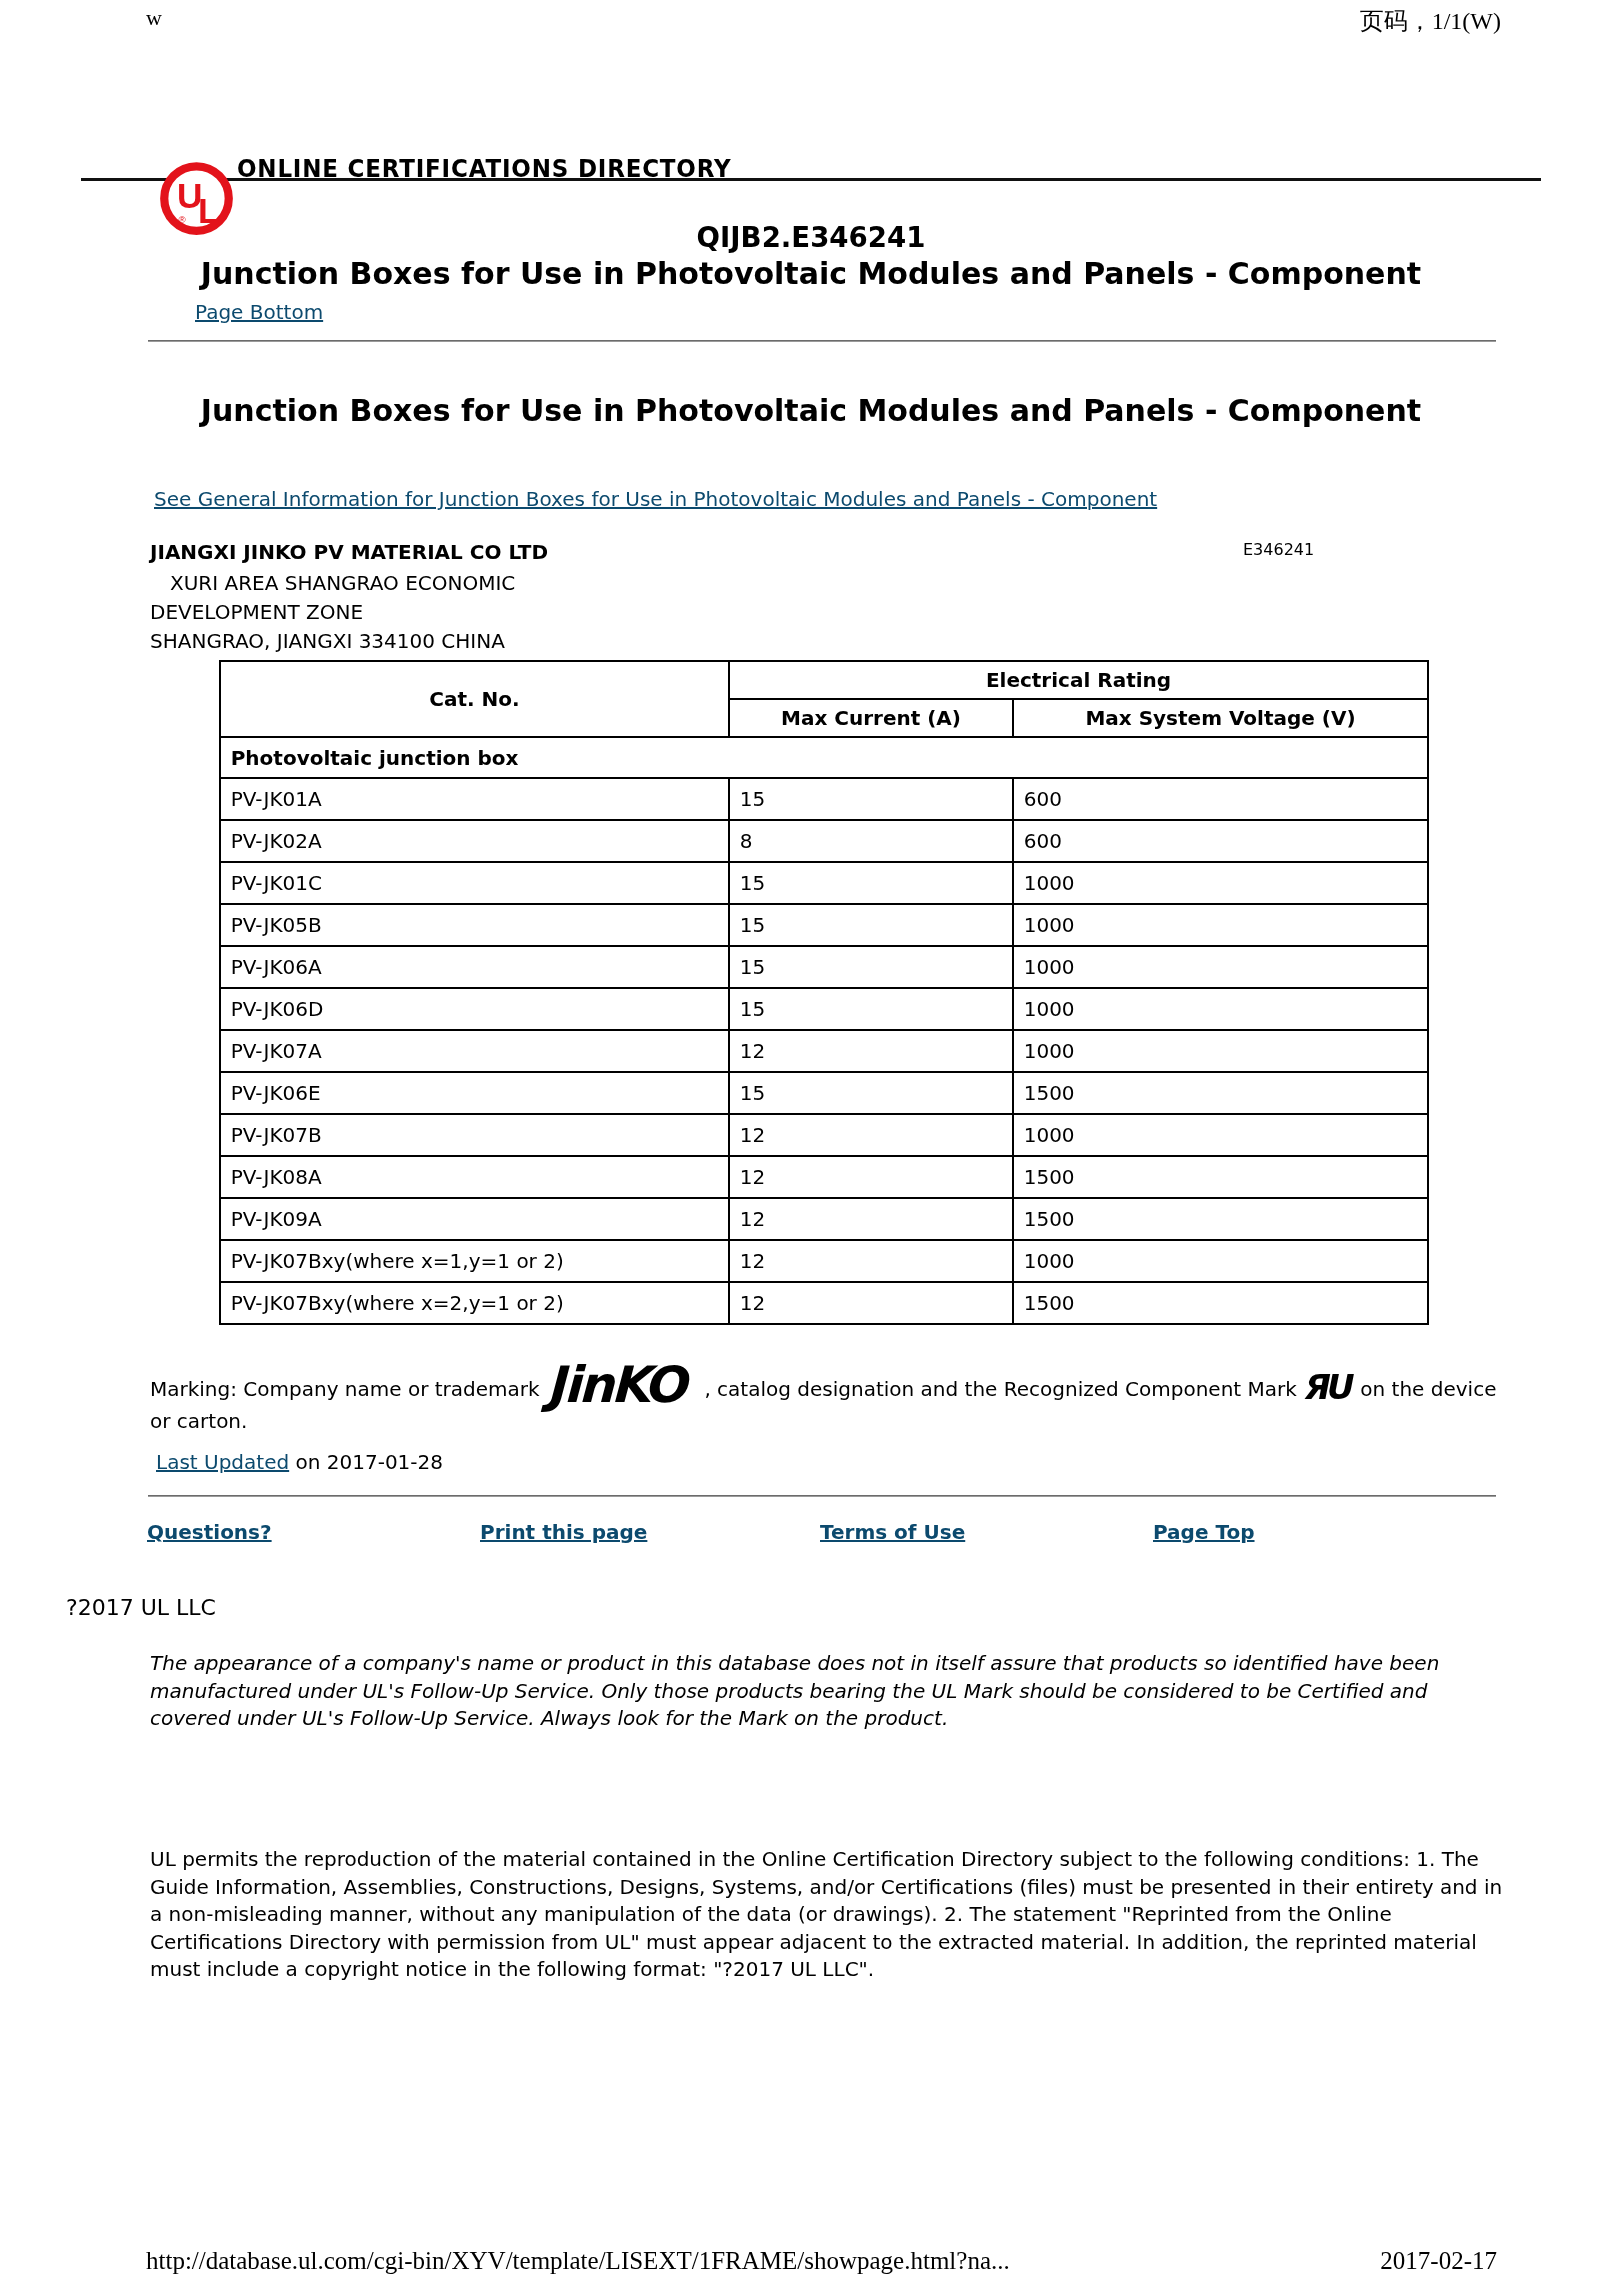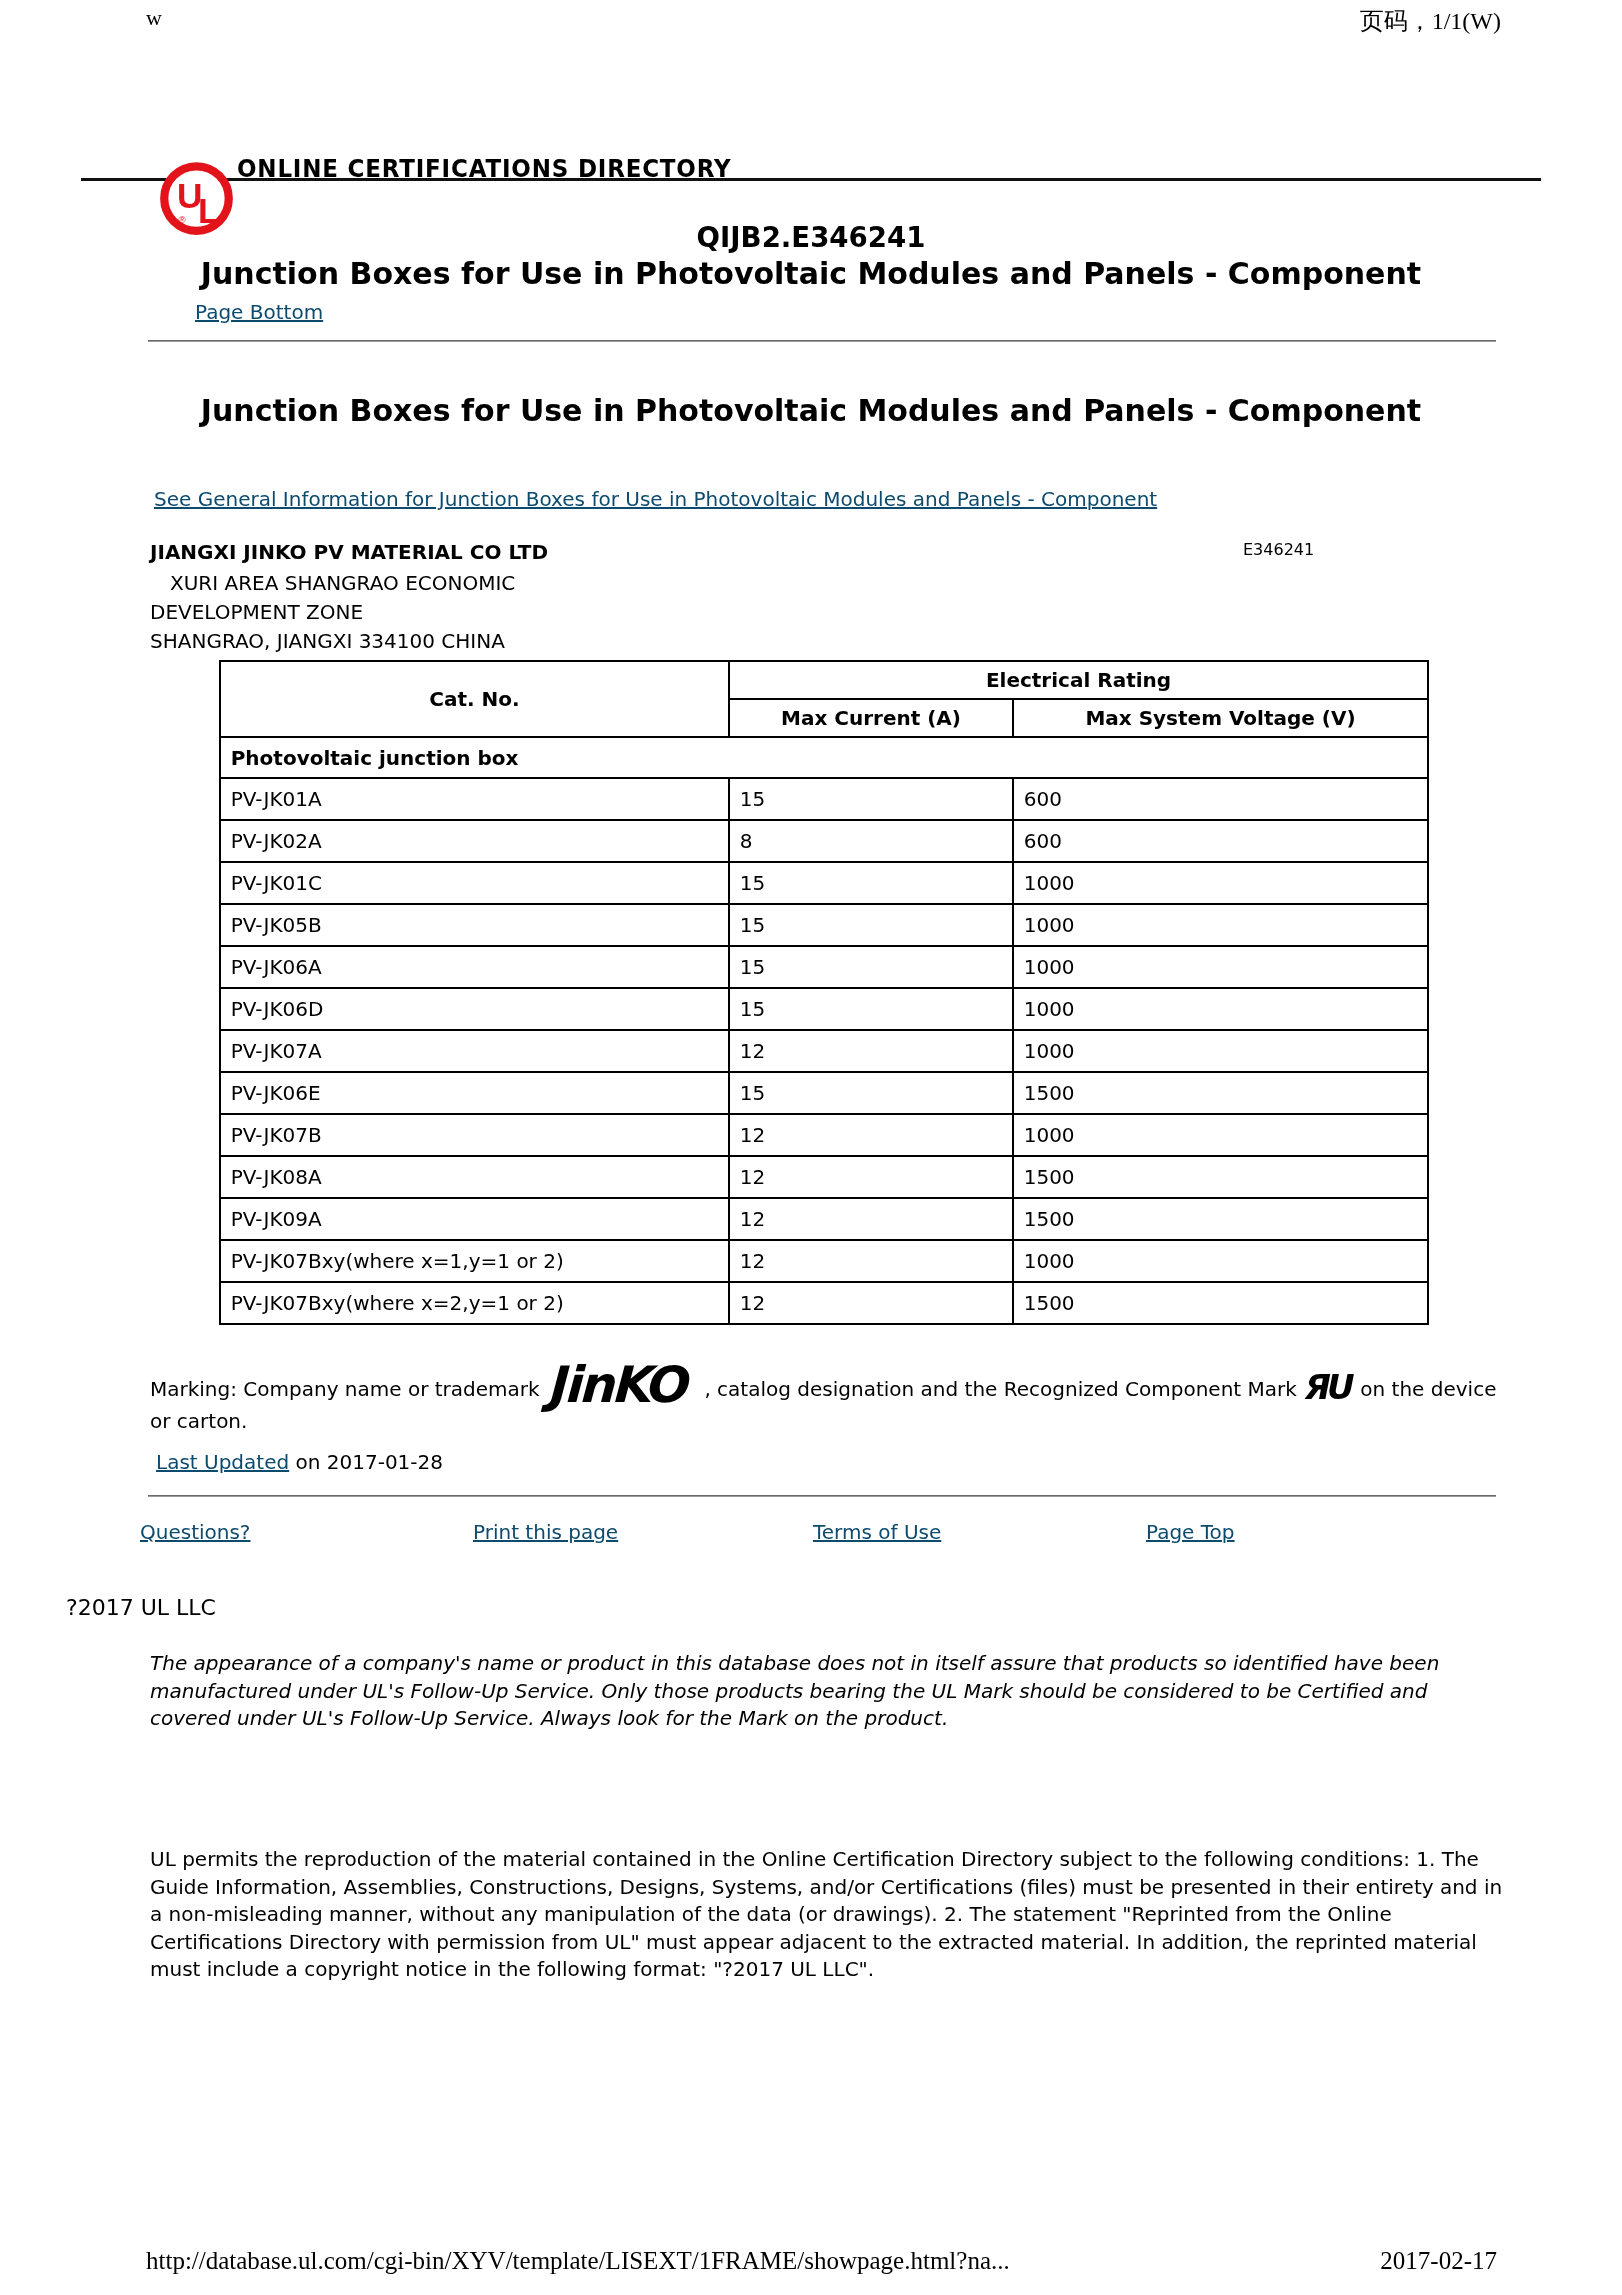--- a/index.html
+++ b/index.html
@@ -52,21 +52,21 @@
   
   .marking { position:absolute; left:150px; top:1369px; width:1363px;
     font-size:20px; line-height:32px; }
   .jinko-logo { display:inline-block; font-size:50px; font-weight:bold; font-style:italic;
     letter-spacing:-2.4px; margin:0 16px 0 11.4px; vertical-align:-6.5px;
     transform:skewX(-4deg); }
   .ru-mark { display:inline-block; font-size:34px; font-weight:bold; font-style:italic;
     letter-spacing:-4px; margin:0 9.7px 0 8px; vertical-align:-3.2px; }
   .last-updated { position:absolute; left:156px; top:1450px; font-size:20px; }
   
-  .footer-nav { position:absolute; left:140px; top:1520px; width:1342px; height:29px; font-size:20px; }
+  .footer-nav { position:absolute; left:147px; top:1520px; width:1342px; height:29px; font-size:20px;font-weight:bold; }
   .footer-nav .fl { position:absolute; top:0; }
   .fl-1 { left:0; } .fl-2 { left:333px; } .fl-3 { left:673px; } .fl-4 { left:1006px; }
   .copyright { position:absolute; left:66px; top:1595px; width:1415px;
     text-align:left; font-size:22px; }
   .legal-para { position:absolute; left:150px; width:1361px; font-size:20px; line-height:27.6px; }
   .para1 { top:1650px;font-style:italic; }
   .para2 { top:1846px; }
 </style>
 </head>
 <body>

